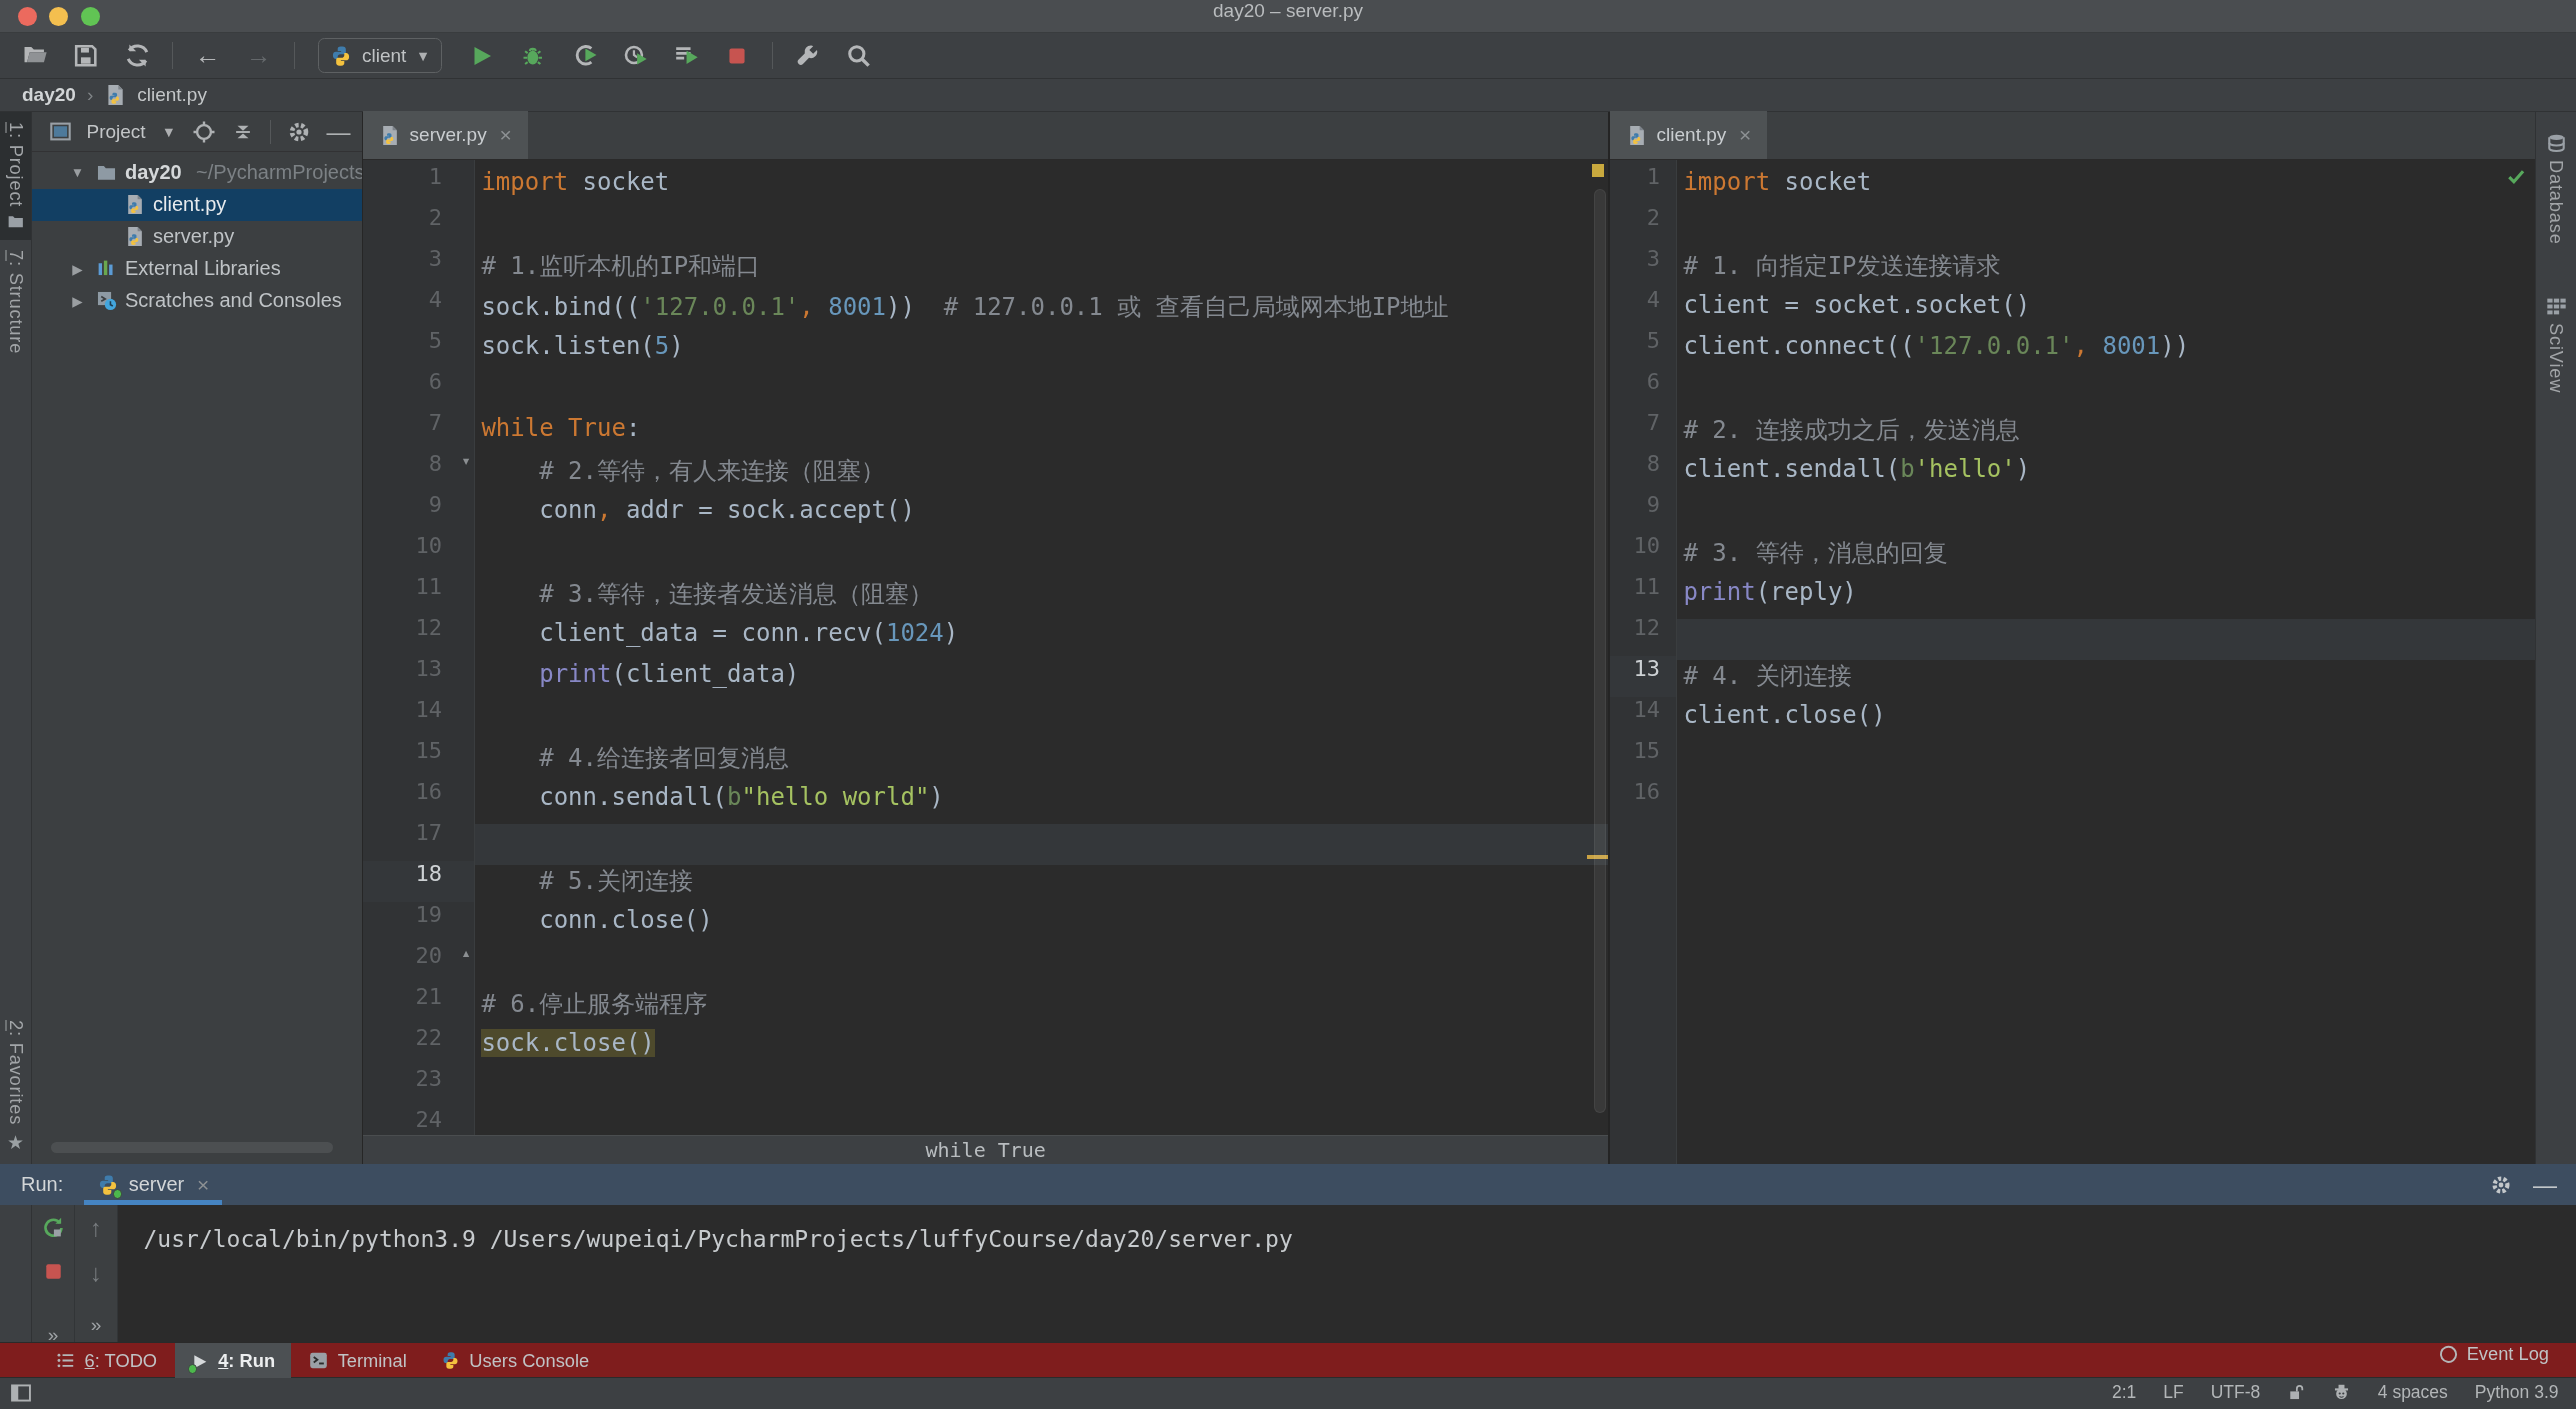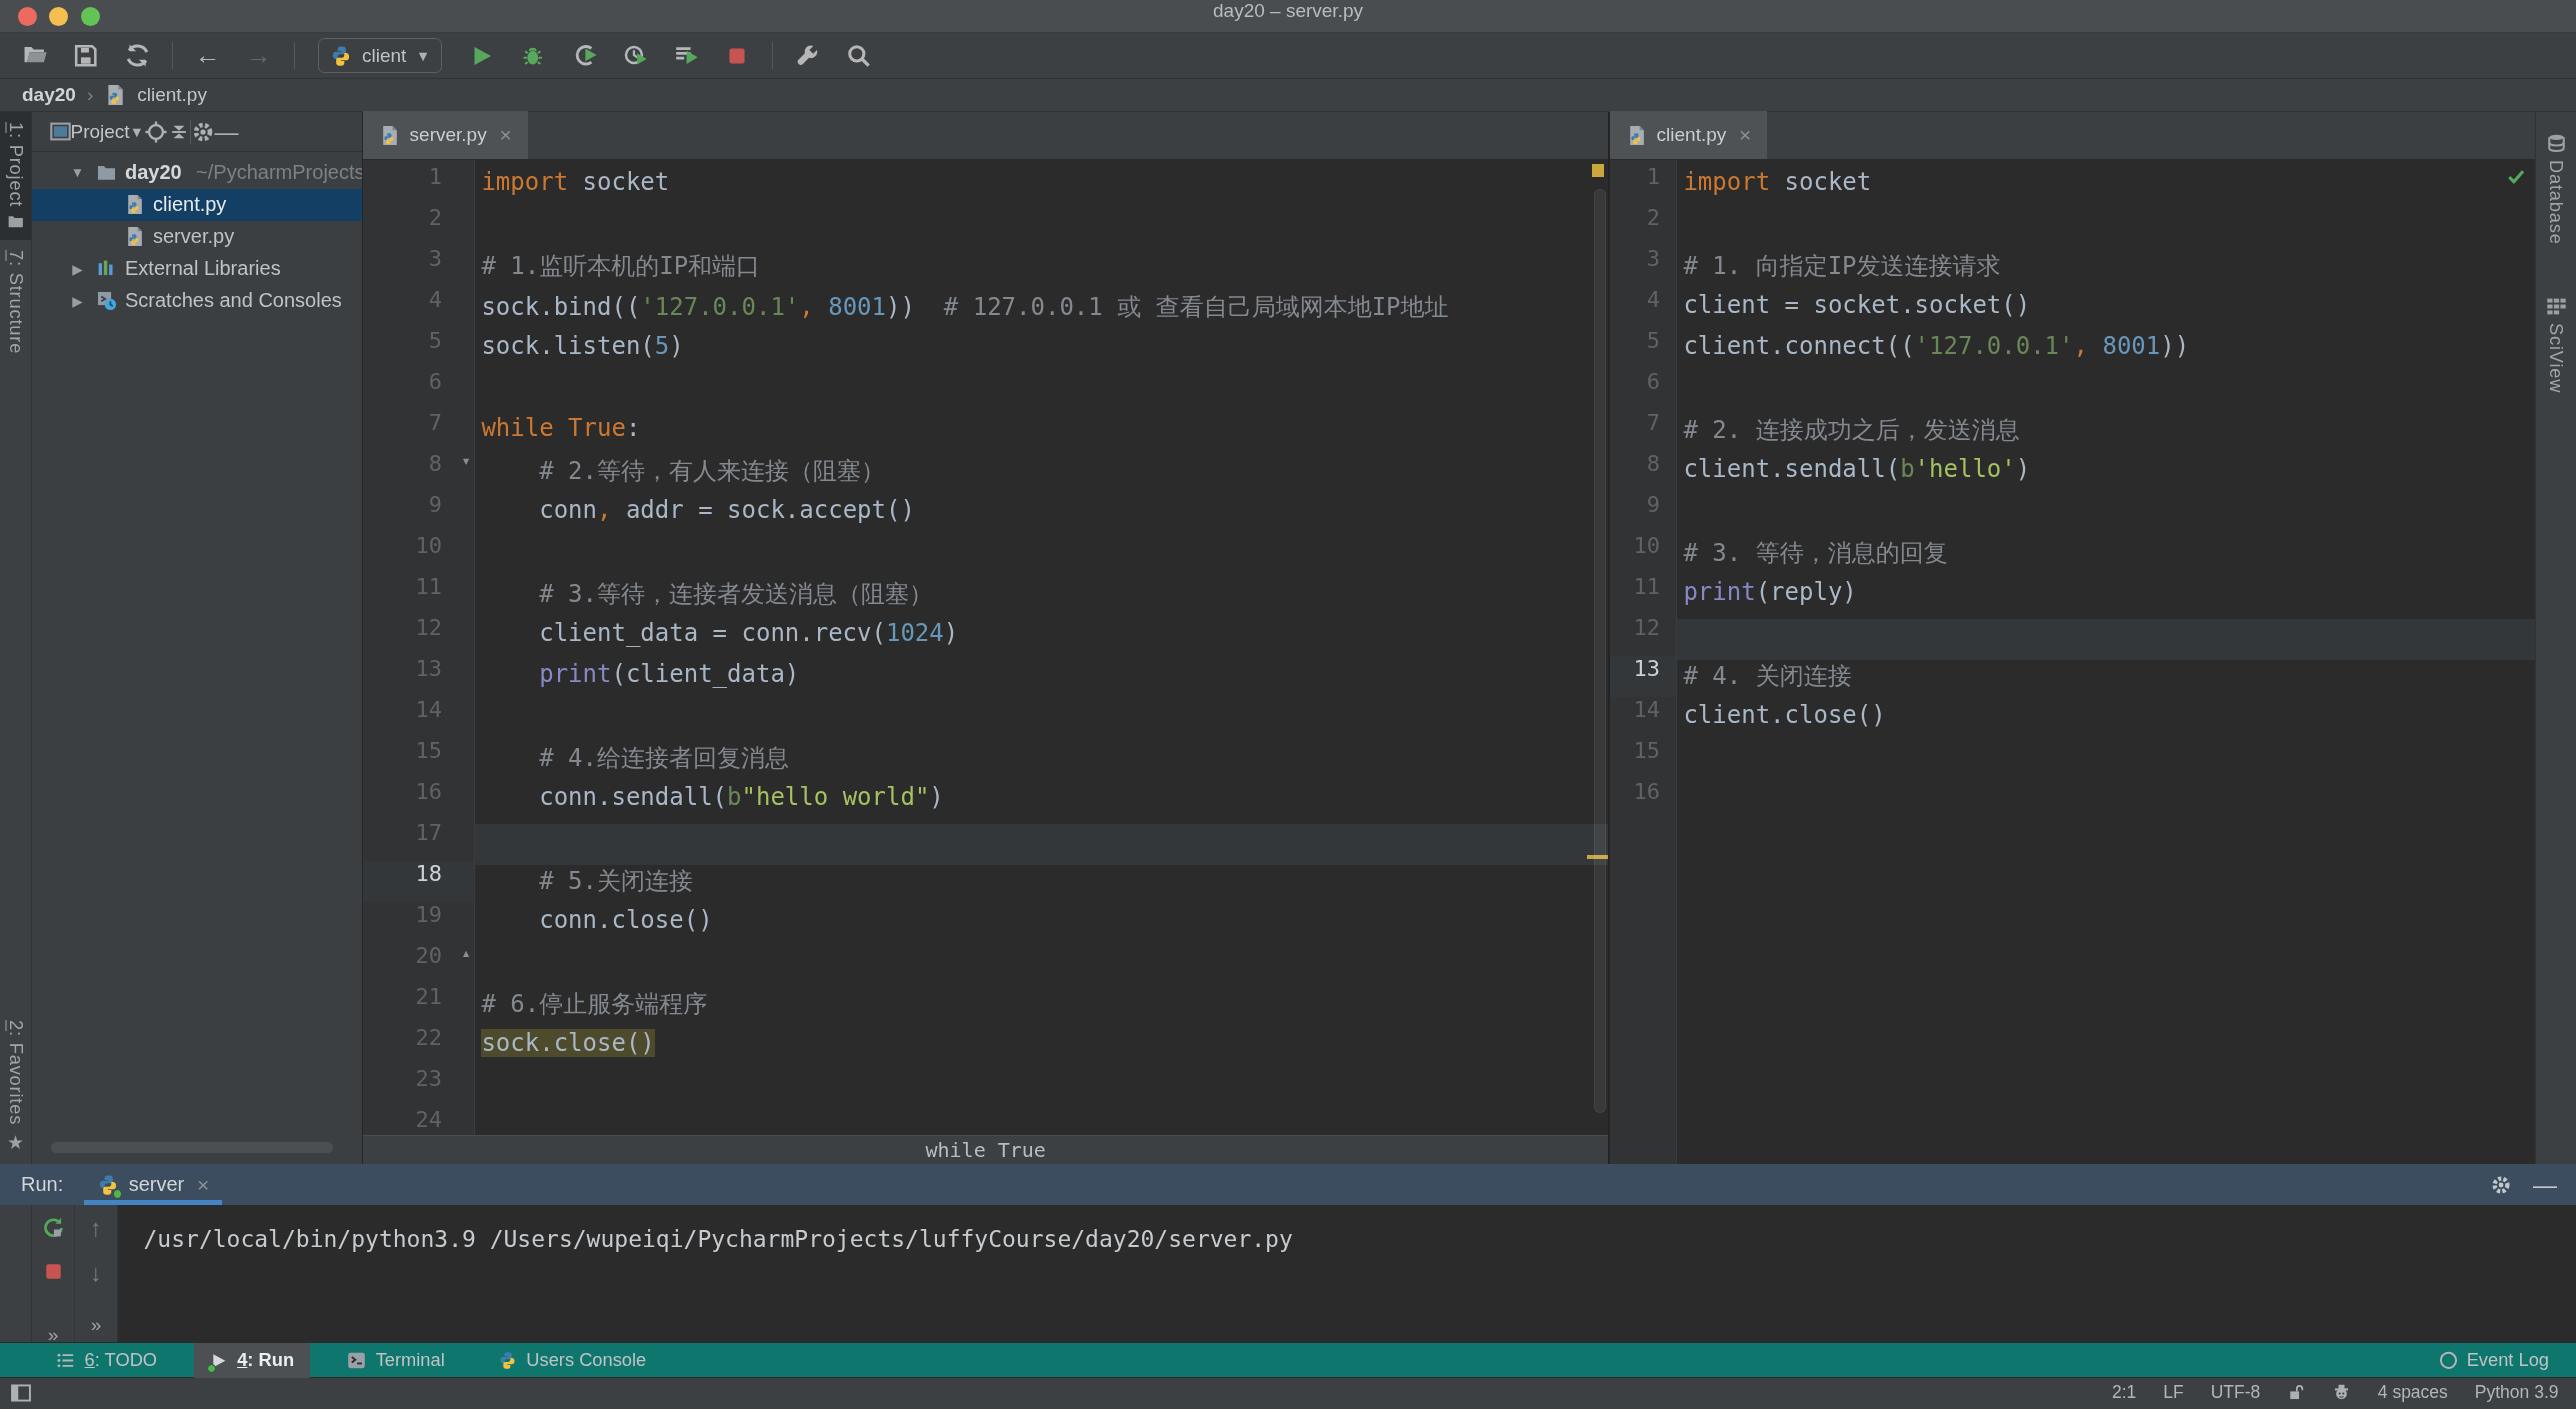--- a/index.html
+++ b/index.html
@@ -32,21 +32,21 @@
   .dock{background:#3d4043;display:flex;flex-direction:column;align-items:center}
   .dock.left{width:32px;border-right:0.8px solid #303234}
   .dock.right{width:41px;border-left:0.8px solid #303234;padding-top:11px;gap:32px}
   .vtext{writing-mode:vertical-rl;font-size:18.3px;color:#a2a5a8;letter-spacing:0.8px}
   .dtab{display:flex;flex-direction:column;align-items:center;padding:9.6px 0;gap:6.4px}
   .dtab.pressed{background:#2c2f31;width:100%}
   .dock .spacer{flex:1}
 
   
   .project{width:331px;background:#3c3f41;border-right:0.8px solid #262626;display:flex;flex-direction:column;position:relative}
-  .phead{height:40px;display:flex;align-items:center;padding:0 11px 0 17.5px;border-bottom:0.8px solid #323234}
+  .phead{height:40px;display:flex;align-items:center;gap:16px;padding:0 11px 0 17.5px;border-bottom:0.8px solid #323234}
   .phead .plabel{font-size:19px;color:#c3c6c8}
   .ptree{padding-top:4.8px;font-size:20px;color:#bfc3c6;overflow:hidden}
   .trow{height:32px;display:flex;align-items:center;white-space:nowrap;gap:8px;cursor:default}
   .trow .tw{width:21px;text-align:center;color:#9a9ea1;font-size:13.5px;flex:none}
   .trow.sel{background:#123f63;color:#e8ebee}
   .trow b{font-weight:700;color:#d5d8da}
   .tpath{color:#7c8185;margin-left:6.4px}
   .hscroll{position:absolute;left:19px;right:29px;bottom:11px;height:11px;border-radius:5.6px;background:#5a5d5f;opacity:.55}
 
   
@@ -85,21 +85,21 @@
   .runtab{height:41px;display:flex;align-items:center;gap:9.6px;padding:0 12.8px;position:relative;font-size:20px;color:#d3d6d8}
   .runtab .under{position:absolute;left:0;right:0;bottom:0;height:4.8px;background:#4584c2}
   .runhead .rtools{position:absolute;right:19px;display:flex;gap:21px;align-items:center}
   .runbody{height:137px;background:#2b2b2b;display:flex}
   .rgut{width:43px;background:#3c3f41;border-right:0.8px solid #323537;display:flex;flex-direction:column;align-items:center;padding:11px 0 6.4px;gap:21px}
   .rgut .chev{margin-top:auto;color:#9ea2a5;font-size:19px}
   .uarrow{font-size:24px;color:#797d80;line-height:1}
   .console{flex:1;padding:21px 0 0 25.5px;font:23px "DejaVu Sans Mono",monospace;color:#c7cbce;white-space:pre}
 
   
-  .tooltabs{height:35px;background:#0f766e;border-top:0.8px solid #2a2a2a;display:flex;align-items:center;gap:21px;padding:0 27px 0 40px;font-size:18.3px;color:#c0c3c5}
+  .tooltabs{height:35px;background:#7f1d1d;border-top:0.8px solid #2a2a2a;display:flex;align-items:flex-start;gap:2px;padding:0 27px 0 40px;font-size:18.3px;color:#c0c3c5}
   .ttab{height:35px;display:flex;align-items:center;gap:9.6px;padding:0 16px}
   .ttab.active{background:#4c5053;color:#eceeef;font-weight:700}
   .ttab u{text-decoration:underline}
   .eventlog{margin-left:auto;display:flex;align-items:center;gap:8px;color:#c0c3c5}
 
   
   .statusbar{height:30px;background:#3d4043;border-top:0.8px solid #2b2b2b;display:flex;align-items:center;padding:0 17.5px 0 9.6px;font-size:17.5px;color:#b3b6b8}
   .statusbar .right{margin-left:auto;display:flex;align-items:center;gap:27px}
   .greenplaydot{position:absolute;right:-3.2px;bottom:-2.4px;width:9.6px;height:9.6px;border-radius:50%;background:#4cb84c;border:1.6px solid #3d4043}
   .rel{position:relative}

